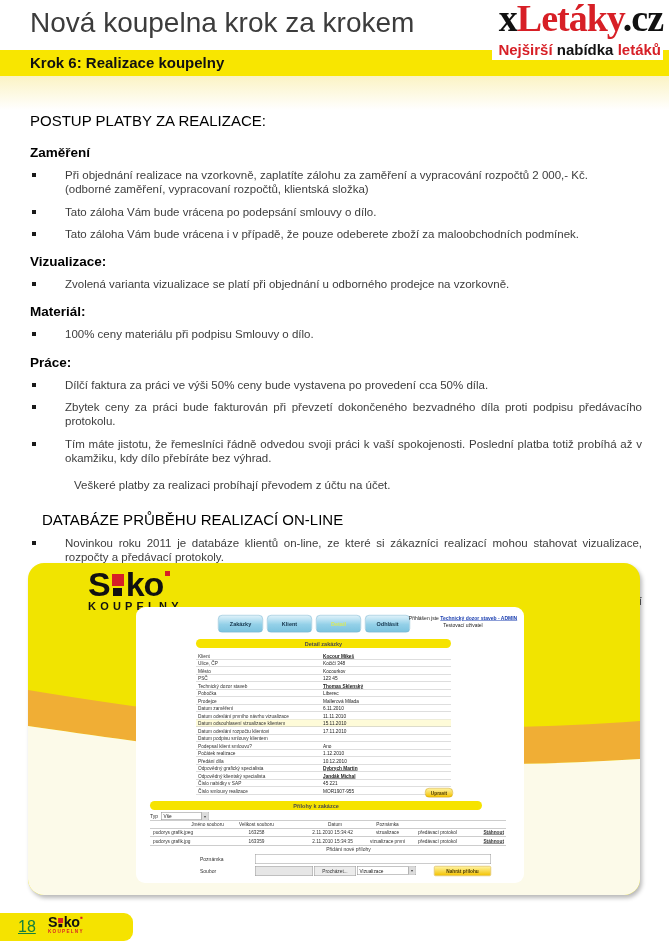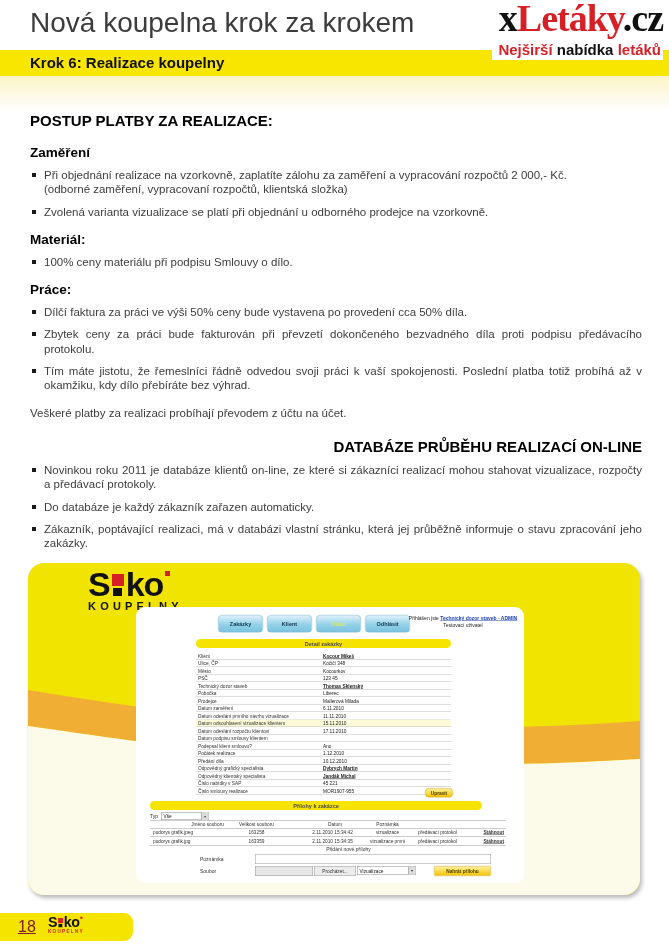--- a/index.html
+++ b/index.html
@@ -12,24 +12,24 @@
   .brand .red{color:#D71F26;}
   .tagline{position:absolute;right:6px;top:41px;font-size:15px;font-weight:bold;color:#111;
            background:#fff;padding:0 2px 2px 6px;z-index:3;text-align:right;}
   .tagline .red{color:#D71F26;}
   .banner{position:absolute;left:0;top:50px;width:669px;height:26px;background:#F8E600;z-index:1;}
   .banner span{position:absolute;left:30px;top:0;line-height:26px;font-size:15px;font-weight:bold;color:#111;}
   .fade{position:absolute;left:0;top:76px;width:669px;height:34px;
         background:linear-gradient(#FBF3C4,#ffffff);}
   
   .content{position:absolute;left:30px;top:110px;width:612px;}
-  .mainhead,.bighead{font-size:15px;font-weight:bold;color:#000;margin:2px 0 16px;}
-  .bighead{margin:18px 0 8px;text-align:right;}
+  .mainhead,.bighead{font-size:15px;font-weight:normal;color:#000;margin:2px 0 16px;}
+  .bighead{margin:18px 12px 8px;}
   .h2{font-size:13.5px;font-weight:bold;color:#000;margin:13px 0 5px;}
-  .bullet{display:flex;margin:8px 0 1px 0;}
+  .bullet{display:flex;margin:8px 0 1px 0;gap:21px;}
   .sq{flex:0 0 4px;width:4px;height:4px;background:#1a1a1a;margin:5px 8px 0 2px;}
   .btext{font-size:11.5px;color:#3d3d3d;line-height:14.3px;text-align:justify;flex:1;}
   .para{font-size:11.5px;color:#3d3d3d;line-height:14.3px;}
   
   .ybox{position:absolute;left:28px;top:563px;width:612px;height:332px;border-radius:16px;
         background:#F1E400;overflow:hidden;box-shadow:2px 3px 4px rgba(0,0,0,.28);}
   .swoosh{position:absolute;left:0;top:0;width:100%;height:100%;}
   
   .siko{position:absolute;left:60px;top:8px;}
   .siko-word{font-weight:bold;font-size:34px;letter-spacing:-1px;color:#111;
@@ -91,21 +91,21 @@
   .inp{position:absolute;background:#fff;border:1px solid #999;}
   .graybox{position:absolute;background:#e6e6e6;border:1px solid #999;}
   .browse{position:absolute;left:356px;top:518px;width:82px;height:18px;background:#ececec;
           border:1px solid #999;font-size:9.5px;color:#333;
           display:flex;align-items:center;justify-content:center;}
   .sel2{position:absolute;left:442px;top:518px;width:118px;height:18px;box-sizing:border-box;}
   .upload{position:absolute;left:596px;top:518px;width:112px;height:18px;border-radius:3px;}
   
   .footer{position:absolute;left:0;top:913px;width:133px;height:28px;background:#F5E300;
           border-radius:0 9px 9px 0;display:flex;align-items:center;}
-  .pagenum{margin-left:18px;font-size:16px;color:#7f1d1d;text-decoration:underline;}
+  .pagenum{margin-left:18px;font-size:16px;color:#15803d;text-decoration:underline;}
   .mini-wrap{width:56px;height:26px;margin-left:12px;position:relative;}
   .siko.mini{position:absolute;left:0;top:-2px;transform:scale(.42);transform-origin:0 20%;}
   .siko.mini .siko-sub{color:#D71F26;letter-spacing:3px;}
 </style>
 </head>
 <body>
 
 <div>
 
   <div class="title">Nová koupelna krok za krokem</div>
@@ -127,20 +127,33 @@
         <div class="bullet">
           <div class="sq"></div>
           <div class="btext">
             <div>Při objednání realizace na vzorkovně, zaplatíte zálohu za zaměření a vypracování rozpočtů 2 000,- Kč.</div>
             <div>(odborné zaměření, vypracovaní rozpočtů, klientská složka)</div>
           </div>
         </div>
         <div class="bullet">
           <div class="sq"></div>
           <div class="btext">
+            <div>Tato záloha Vám bude vrácena po podepsání smlouvy o dílo.</div>
+          </div>
+        </div>
+        <div class="bullet">
+          <div class="sq"></div>
+          <div class="btext">
+            <div>Tato záloha Vám bude vrácena i v případě, že pouze odeberete zboží za maloobchodních podmínek.</div>
+          </div>
+        </div>
+        <div class="h2">Vizualizace:</div>
+        <div class="bullet">
+          <div class="sq"></div>
+          <div class="btext">
             <div>Zvolená varianta vizualizace se platí při objednání u odborného prodejce na vzorkovně.</div>
           </div>
         </div>
         <div class="h2">Materiál:</div>
         <div class="bullet">
           <div class="sq"></div>
           <div class="btext">
             <div>100% ceny materiálu při podpisu Smlouvy o dílo.</div>
           </div>
         </div>
@@ -156,21 +169,21 @@
           <div class="btext">
             <div>Zbytek ceny za práci bude fakturován při převzetí dokončeného bezvadného díla proti podpisu předávacího protokolu.</div>
           </div>
         </div>
         <div class="bullet">
           <div class="sq"></div>
           <div class="btext">
             <div>Tím máte jistotu, že řemeslníci řádně odvedou svoji práci k vaší spokojenosti. Poslední platba totiž probíhá až v okamžiku, kdy dílo přebíráte bez výhrad.</div>
           </div>
         </div>
-        <div class="para" style="margin-top: 13px;">Veškeré platby za realizaci probíhají převodem z účtu na účet.</div>
+        <div class="para" style="margin-top: 13px; margin-left: 44px;">Veškeré platby za realizaci probíhají převodem z účtu na účet.</div>
         <div class="bighead">DATABÁZE PRŮBĚHU REALIZACÍ ON-LINE</div>
         <div class="bullet">
           <div class="sq"></div>
           <div class="btext">
             <div>Novinkou roku 2011 je databáze klientů on-line, ze které si zákazníci realizací mohou stahovat vizualizace, rozpočty a předávací protokoly.</div>
           </div>
         </div>
         <div class="bullet">
           <div class="sq"></div>
           <div class="btext">

